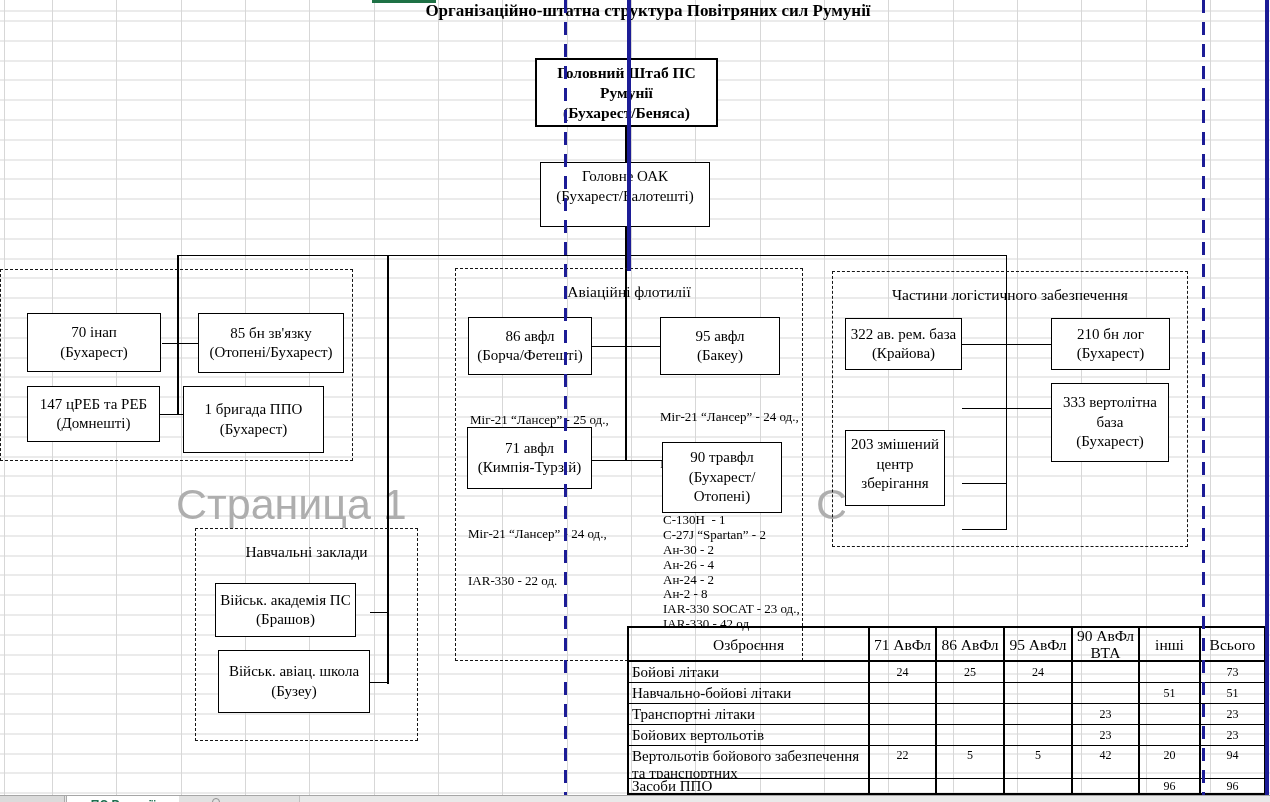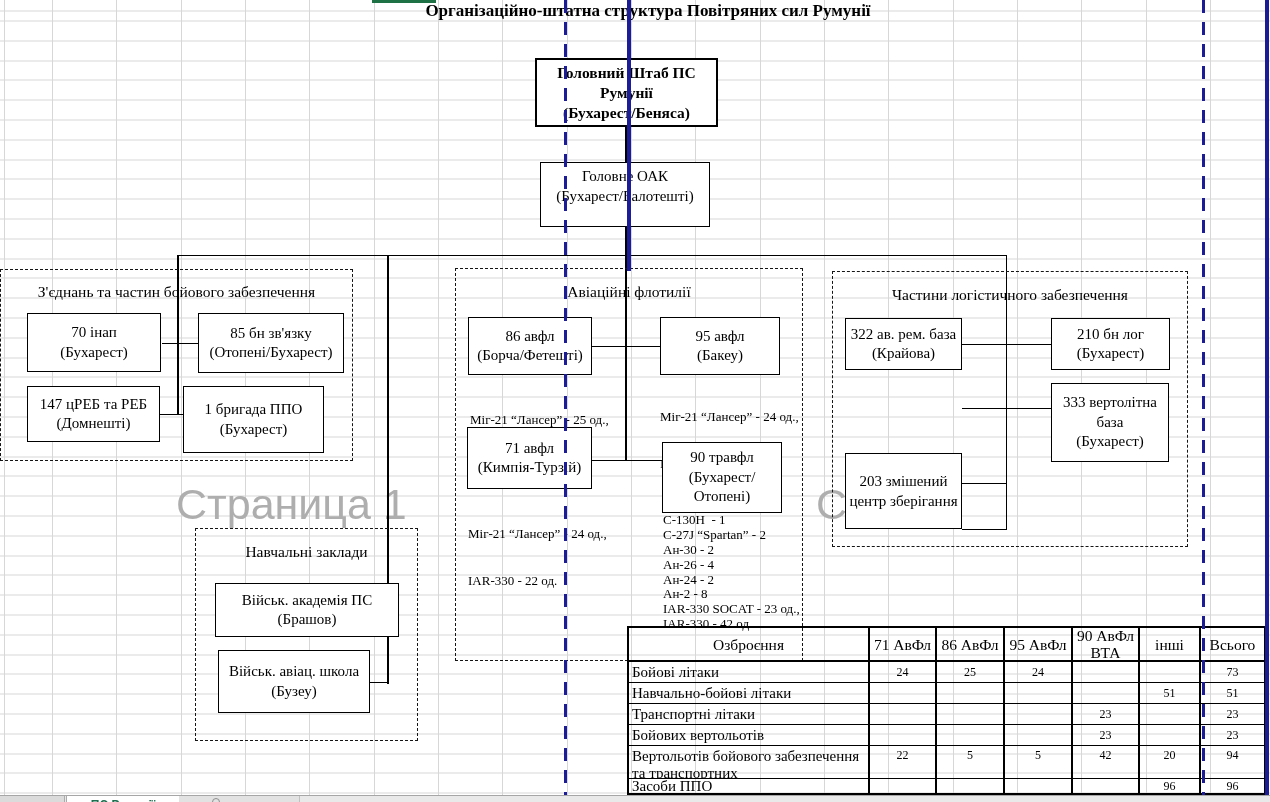--- a/index.html
+++ b/index.html
@@ -80,21 +80,20 @@
     <span>Головний Штаб ПС</span>
     <span>Румунії</span>
     <span>(Бухарест/Беняса)</span>
   </div>
   <div class="node toppad" style="left:540px;top:162px;width:170px;height:65px">
     <span>Головне ОАК</span>
     <span>(Бухарест/Балотешті)</span>
   </div>
 
   <div class="dbox" style="left:0;top:269px;width:353px;height:192px"></div>
-  <div class="sec-title" style="left:0;top:283px;width:353px">З'єднань та частин бойового забезпечення</div>
   <div class="hline" style="left:162px;top:342.5px;width:36px"></div>
   <div class="hline" style="left:160px;top:413.5px;width:39px"></div>
   <div class="node" style="left:27px;top:313px;width:134px;height:59px">
     <span>70 інап</span>
     <span>(Бухарест)</span>
   </div>
   <div class="node" style="left:198px;top:313px;width:146px;height:60px">
     <span>85 бн зв'язку</span>
     <span>(Отопені/Бухарест)</span>
   </div>
@@ -164,30 +163,30 @@
   </div>
   <div class="node" style="left:1051px;top:318px;width:119px;height:52px">
     <span>210 бн лог</span>
     <span>(Бухарест)</span>
   </div>
   <div class="node" style="left:1051px;top:383px;width:118px;height:79px">
     <span>333 вертолітна</span>
     <span>база</span>
     <span>(Бухарест)</span>
   </div>
-  <div class="node toppad" style="left:845px;top:453px;width:117px;height:76px;padding-top:18px">
+  <div class="node toppad" style="left:845px;top:430px;width:100px;height:76px;padding-top:4px">
     <span>203 змішений</span>
     <span>центр зберігання</span>
   </div>
 
   <div class="dbox" style="left:195px;top:528px;width:223px;height:213px"></div>
   <div class="sec-title" style="left:195px;top:543px;width:223px">Навчальні заклади</div>
   <div class="hline" style="left:370px;top:611.5px;width:18px"></div>
   <div class="hline" style="left:370px;top:681.5px;width:18px"></div>
-  <div class="node" style="left:215px;top:583px;width:184px;height:54px">
+  <div class="node" style="left:215px;top:583px;width:141px;height:54px">
     <span>Військ. академія ПС</span>
     <span>(Брашов)</span>
   </div>
   <div class="node" style="left:218px;top:650px;width:152px;height:63px">
     <span>Військ. авіац. школа</span>
     <span>(Бузеу)</span>
   </div>
 
   <div id="tbl">
     <div class="tc hd">Озброєння</div>

